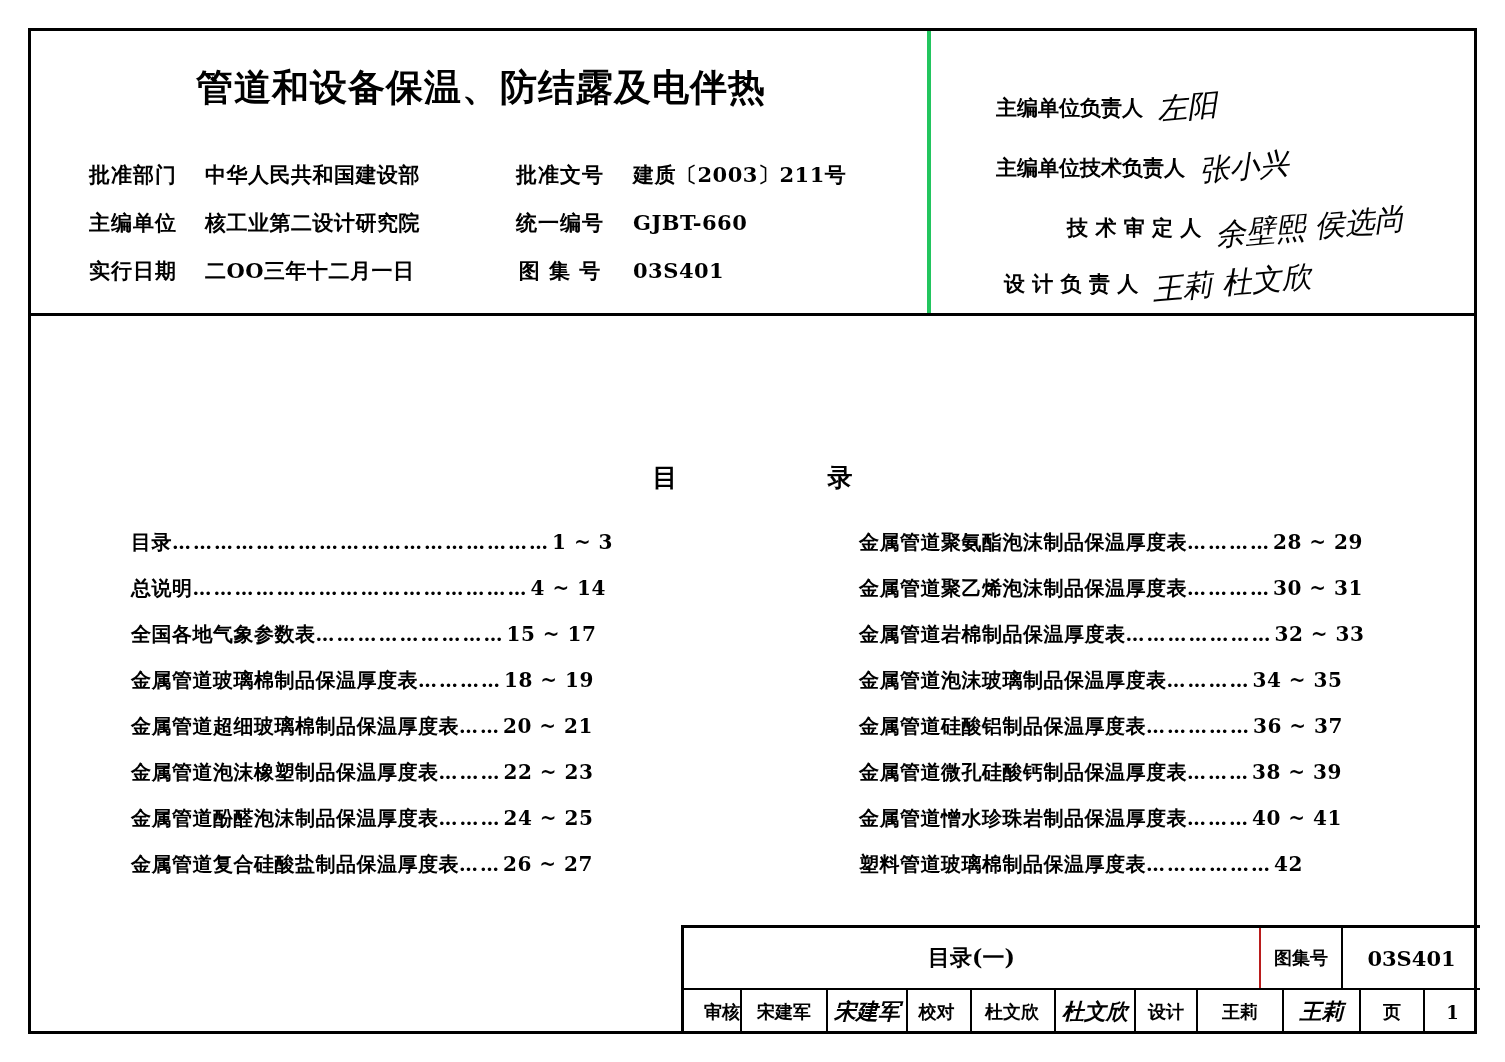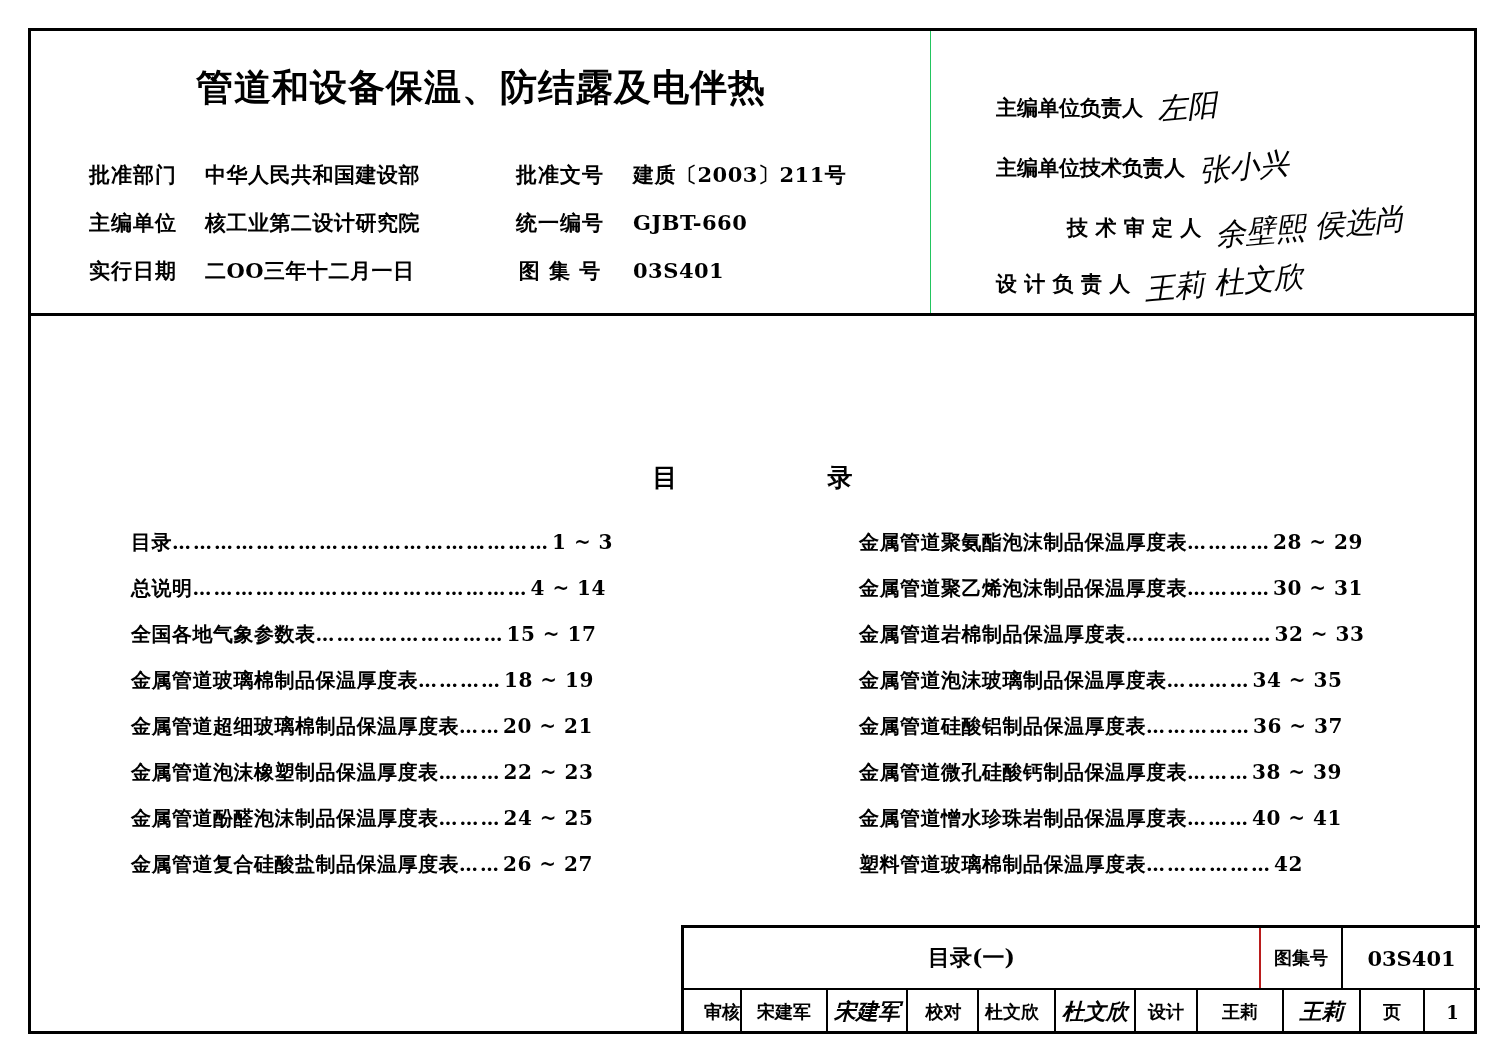--- a/index.html
+++ b/index.html
@@ -31,21 +31,21 @@
     width: 100%;
     height: 285px;
     border-bottom: 3px solid #000;
     box-sizing: border-box;
   }
   .header-left {
     position: absolute;
     left: 0; top: 0;
     width: 900px;
     height: 100%;
-    border-right: 1px solid #22c55e;
+    border-right: 4px solid #22c55e;
     box-sizing: border-box;
   }
   .header-right {
     position: absolute;
     left: 903px; top: 0;
     right: 0;
     height: 100%;
   }
   .doc-title {
     position: absolute;
@@ -281,21 +281,21 @@
         <span class="sig-mark">左阳</span>
       </div>
       <div class="sig-row" style="top: 116px;">
         <span class="sig-label">主编单位技术负责人</span>
         <span class="sig-mark">张小兴</span>
       </div>
       <div class="sig-row" style="top: 176px; justify-content: center;">
         <span class="sig-label">技 术 审 定 人</span>
         <span class="sig-mark">余壁熙  侯选尚</span>
       </div>
-      <div class="sig-row" style="top: 232px;">
+      <div class="sig-row" style="top: 232px; margin-left: 8px;">
         <span class="sig-label">设 计 负 责 人</span>
         <span class="sig-mark">王莉  杜文欣</span>
       </div>
     </div>
   </div>
 
   <div class="toc-head">
     <span>目</span>
     <span class="gap"></span>
     <span>录</span>
@@ -390,21 +390,21 @@
   <div class="footer">
     <div class="footer-top">
       <div class="footer-title">目录(一)</div>
       <div class="footer-atlas-label">图集号</div>
       <div class="footer-atlas-value">03S401</div>
     </div>
     <div class="footer-bottom">
       <div class="fb-cell" style="left:0; width:58px;padding-left:20px;">审核</div>
       <div class="fb-cell" style="left:58px; width:86px;">宋建军</div>
       <div class="fb-cell sign" style="left:144px; width:80px;">宋建军</div>
-      <div class="fb-cell" style="left:226px; width:69px;">校对</div>
+      <div class="fb-cell" style="left:219px; width:69px;">校对</div>
       <div class="fb-cell" style="left:286px; width:86px;">杜文欣</div>
       <div class="fb-cell sign" style="left:372px; width:80px;">杜文欣</div>
       <div class="fb-cell" style="left:452px; width:62px;">设计</div>
       <div class="fb-cell" style="left:514px; width:86px;">王莉</div>
       <div class="fb-cell sign" style="left:600px; width:77px;">王莉</div>
       <div class="fb-cell" style="left:677px; width:64px;">页</div>
       <div class="fb-cell last" style="left:741px; right:0; width:55px;">1</div>
     </div>
   </div>
 

